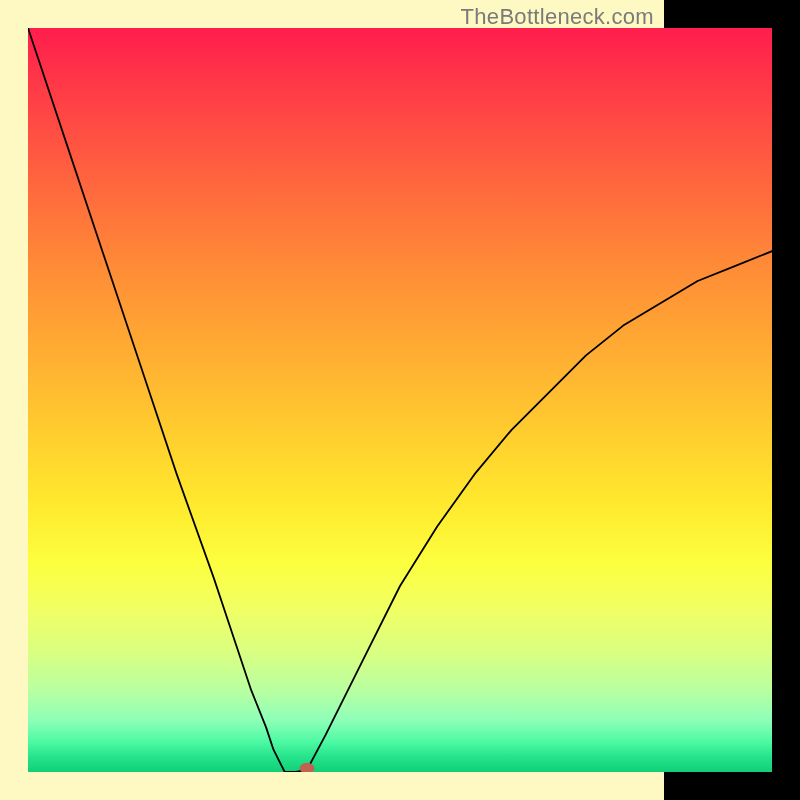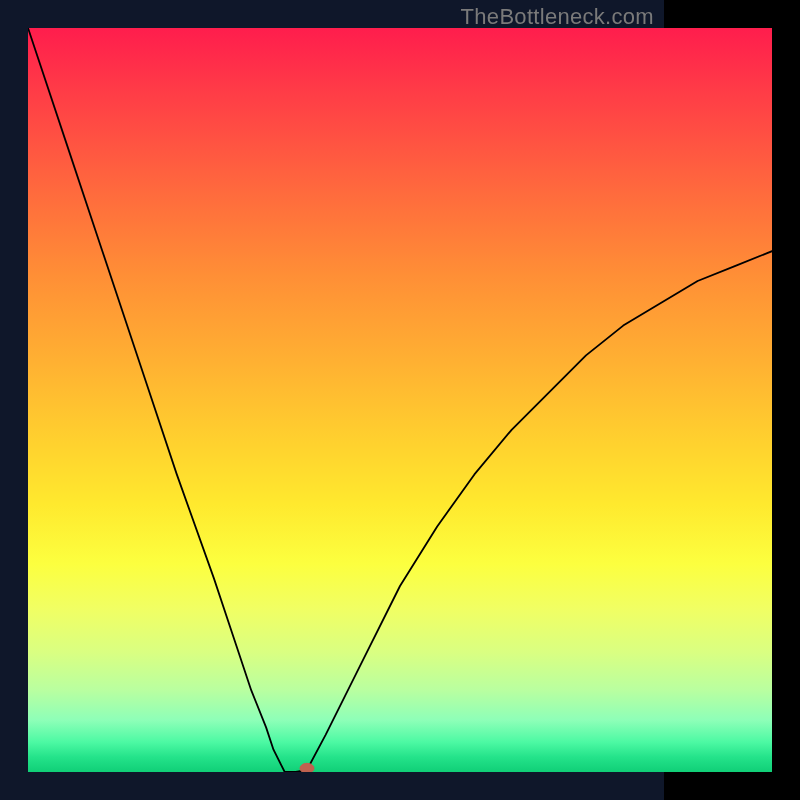--- a/index.html
+++ b/index.html
@@ -8,21 +8,21 @@
     width: 800px;
     height: 800px;
     overflow: hidden;
     background: #000;
     font-family: Arial, Helvetica, sans-serif;
   }
   .frame {
     position: relative;
     width: 664px;
     height: 800px;
-    background: #0f172a;
+    background: #fef9c3;
     text-decoration: underline;
   }
   .watermark {
     position: absolute;
     top: 4px;
     right: 10px;
     color: #7a7a7a;
     font-size: 22px;
     font-weight: 500;
     letter-spacing: 0.3px;

